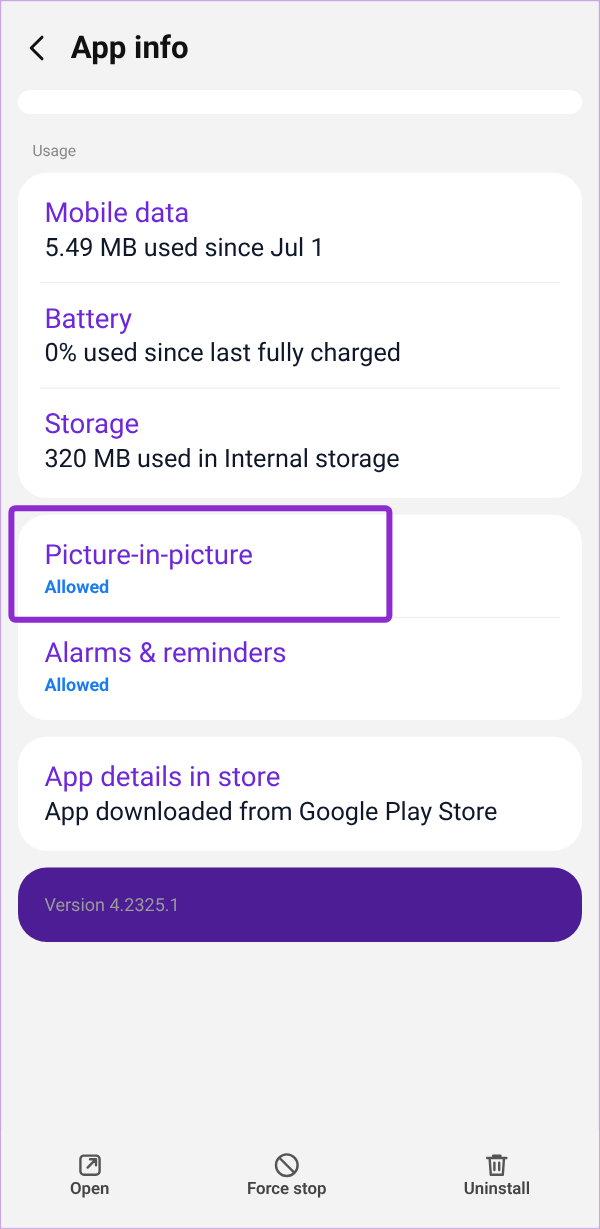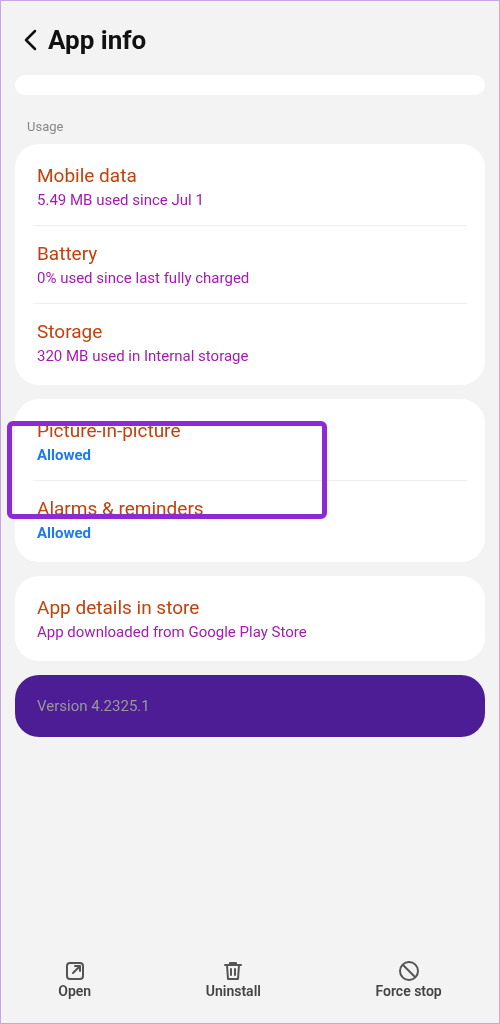--- a/index.html
+++ b/index.html
@@ -14,21 +14,21 @@
       background: #f3f3f3;
       border: 1px solid #c8a6e6;
       display: flex;
       flex-direction: column;
       overflow: hidden;
     }
     .header {
       display: flex;
       align-items: center;
       padding: 24px 20px 20px 20px;
-      gap: 7px;
+      gap: 18px;
     }
     .back-icon {
       color: #111;
       cursor: pointer;
     }
     .header-title {
       font-size: 26px;
       font-weight: 700;
       color: #111;
     }
@@ -52,27 +52,27 @@
       background: #fff;
       border-radius: 24px;
       margin-bottom: 14px;
       padding: 4px 0;
     }
     .row {
       padding: 16px 22px;
       position: relative;
     }
     .row-title {
-      font-size: 19px;
-      color: #c2410c;
+      font-size: 23px;
+      color: #6d28d9;
       margin-bottom: 4px;
     }
     .row-sub {
-      font-size: 15px;
-      color: #a21caf;
+      font-size: 21px;
+      color: #0f172a;
     }
     .row-link {
       font-size: 15px;
       color: #1a7cf0;
       font-weight: bold;
     }
     .divider {
       height: 1px;
       background: #eee;
       margin: 0 18px;
@@ -189,27 +189,27 @@
       <svg width="24" height="24" viewBox="0 0 24 24" fill="none">
         <rect x="4" y="4" width="16" height="16" rx="3" stroke="#555" stroke-width="2"></rect>
         <path d="M10 14 L17 7 M17 7 H12 M17 7 V12" stroke="#555" stroke-width="2" stroke-linecap="round" stroke-linejoin="round"></path>
       </svg>
     </span>
     <span class="bottom-label">Open</span>
   </div>
   <div class="bottom-item">
     <span>
       <svg width="24" height="24" viewBox="0 0 24 24" fill="none">
-        <path d="M4 6 H20 M9 6 V4 H15 V6 M6 6 L7 20 H17 L18 6 M10 10 V16 M14 10 V16" stroke="#555" stroke-width="2" stroke-linecap="round" stroke-linejoin="round"></path>
-      </svg>
-    </span>
-    <span class="bottom-label">Uninstall</span>
-  </div>
-  <div class="bottom-item">
-    <span>
-      <svg width="24" height="24" viewBox="0 0 24 24" fill="none">
         <circle cx="12" cy="12" r="9" stroke="#555" stroke-width="2"></circle>
         <path d="M6 6 L18 18" stroke="#555" stroke-width="2"></path>
       </svg>
     </span>
     <span class="bottom-label">Force stop</span>
   </div>
+  <div class="bottom-item">
+    <span>
+      <svg width="24" height="24" viewBox="0 0 24 24" fill="none">
+        <path d="M4 6 H20 M9 6 V4 H15 V6 M6 6 L7 20 H17 L18 6 M10 10 V16 M14 10 V16" stroke="#555" stroke-width="2" stroke-linecap="round" stroke-linejoin="round"></path>
+      </svg>
+    </span>
+    <span class="bottom-label">Uninstall</span>
+  </div>
 </div>
 
 </body></html>

